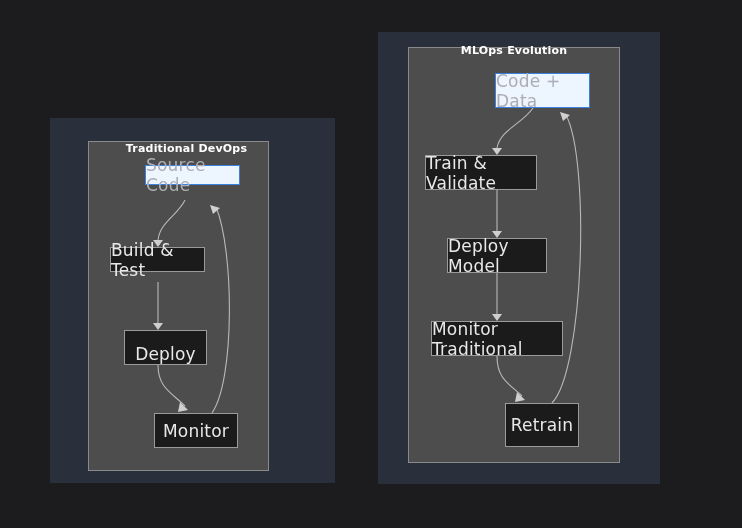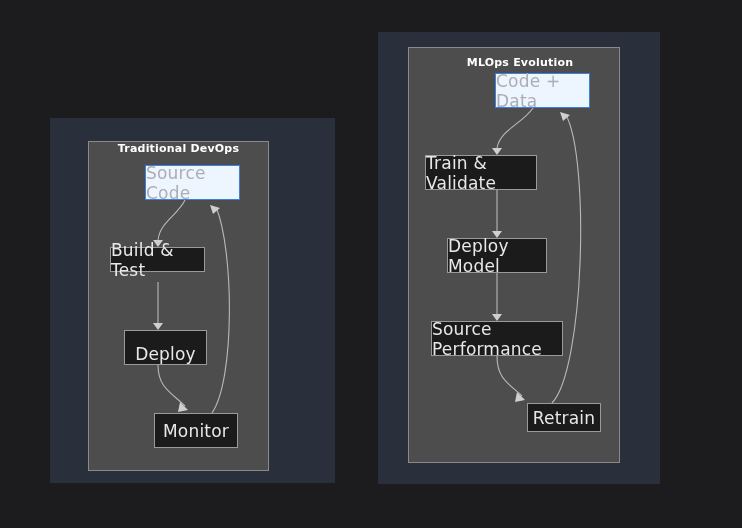--- a/index.html
+++ b/index.html
@@ -33,21 +33,21 @@
   .panel-title{
     position:absolute;
     left:0;right:0;
     text-align:center;
     color:#ffffff;
     font-size:11px;
     font-weight:bold;
     letter-spacing:.2px;
   }
   #title-left{top:142px;}
-  #title-right{top:56px;padding-left:6px;}
+  #title-right{top:44px;}
 
   
   .node{
     position:absolute;
     box-sizing:border-box;
     display:flex;
     align-items:center;
     justify-content:center;
     font-size:17px;
     border:1px solid #9a9a9a;
@@ -55,44 +55,44 @@
     color:#e8e8e8;
     letter-spacing:.2px;
   }
   .node.start{
     background:#edf5ff;
     border:1px solid #3b82e0;
     color:#adadb5;
   }
 
   
-  #n-source   {left:145px;top:165px;width:95px;height:35px;}
+  #n-source   {left:145px;top:165px;width:95px;height:20px;}
   #n-build    {left:110px;top:247px;width:95px;height:25px;}
   #n-deploy   {left:124px;top:330px;width:83px;height:35px;align-items:flex-end;}
   #n-monitor  {left:154px;top:413px;width:84px;height:35px;}
 
   
   #n-codedata {left:495px;top:73px;width:95px;height:35px;}
   #n-train    {left:425px;top:155px;width:112px;height:35px;}
   #n-deploym  {left:447px;top:238px;width:100px;height:35px;justify-content:center;}
   #n-monperf  {left:431px;top:321px;width:132px;height:35px;}
-  #n-retrain  {left:505px;top:403px;width:74px;height:29px;margin-left:22px;}
+  #n-retrain  {left:505px;top:403px;width:74px;height:44px;}
 
   svg.edges{position:absolute;left:0;top:0;width:742px;height:528px;pointer-events:none;}
   .edge{fill:none;stroke:#b9b9b9;stroke-width:1.1;}
   .ahead{fill:#cfcfcf;stroke:none;}
 </style>
 </head>
 <body>
 
 <div class="canvas">
 
   <div class="card" id="card-left"></div>
   <div class="panel" id="panel-left"></div>
-  <div class="panel-title" id="title-left" style="left:88px;width:181px;">Traditional DevOps</div>
+  <div class="panel-title" id="title-left" style="left:96px;width:181px;">Traditional DevOps</div>
 
   <div class="card" id="card-right"></div>
   <div class="panel" id="panel-right"></div>
   <div class="panel-title" id="title-right" style="left:408px;width:212px;">MLOps Evolution</div>
 
   <svg class="edges" viewBox="0 0 742 528">
 
     <path class="edge" d="M 185 200 C 178 215 160 222 158 240"></path>
     <polygon class="ahead" points="153,240 163,240 158,247"></polygon>
 
@@ -137,19 +137,19 @@
   <div class="node start" id="n-codedata">
     <span>Code + Data</span>
   </div>
   <div class="node" id="n-train">
     <span>Train &amp; Validate</span>
   </div>
   <div class="node" id="n-deploym">
     <span>Deploy Model</span>
   </div>
   <div class="node" id="n-monperf">
-    <span>Source Performance</span>
+    <span>Monitor Traditional</span>
   </div>
   <div class="node" id="n-retrain">
     <span>Retrain</span>
   </div>
 
 </div>
 
 </body></html>

